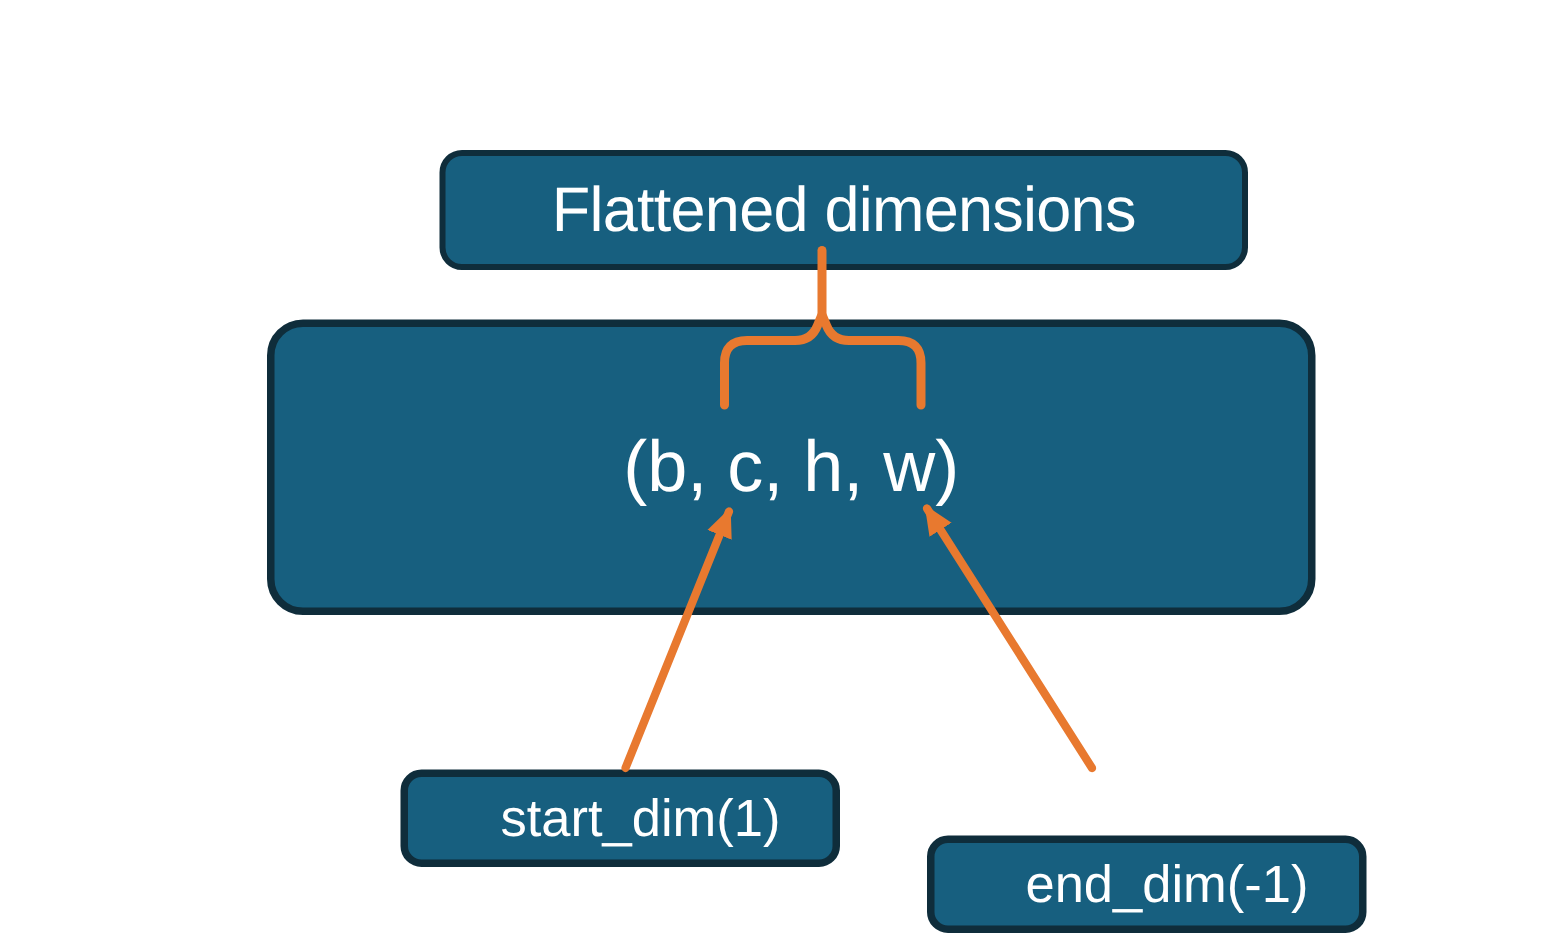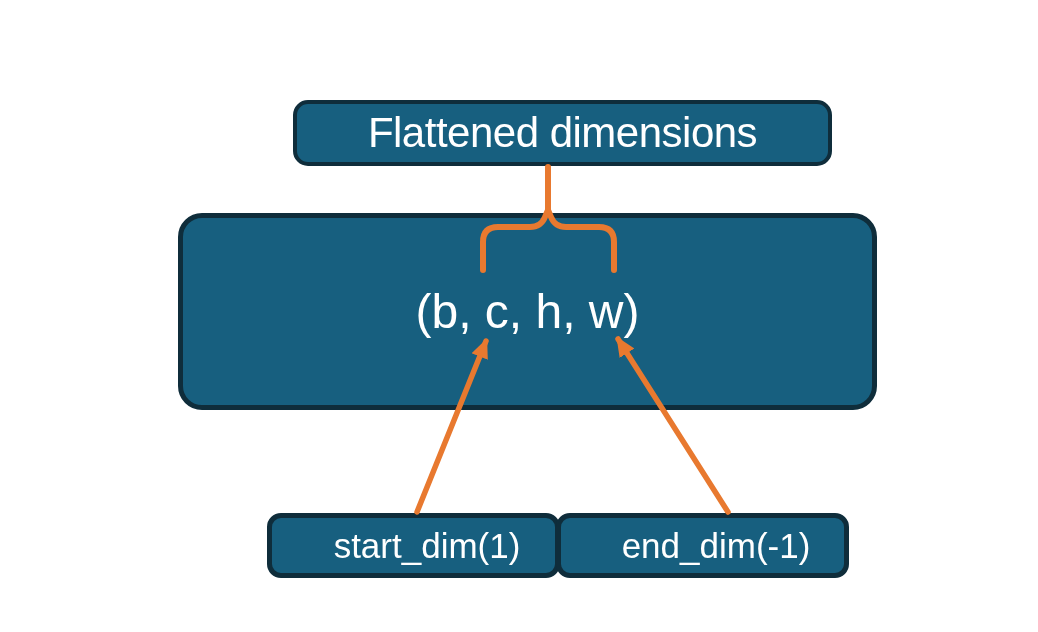--- a/index.html
+++ b/index.html
@@ -21,37 +21,37 @@
     position:absolute;
     box-sizing:border-box;
     background:var(--box-fill);
     border:5px solid var(--box-border);
     display:flex;
     align-items:center;
     justify-content:center;
     color:var(--text-color);
   }
   .top-box{
-    left:293px;top:100px;width:539px;height:66px;
+    left:293px;top:100px;width:539px;height:80px;
     border-radius:15px;border-width:4.5px;
     font-size:42px;letter-spacing:-0.5px;
   }
   .middle-box{
     left:178px;top:213px;width:699px;height:197px;
     border-radius:24px;
     font-size:48px;
   }
   .bottom-box{
     top:513px;width:293px;height:65px;
     border-radius:14px;
     font-size:35px;
     padding-left:27px;
   }
   .bottom-left{left:267px;}
-  .bottom-right{left:556px;}
+  .bottom-right{left:618px;margin-top:44px;}
   .overlay{
     position:absolute;left:0;top:0;width:1038px;height:632px;
     pointer-events:none;
   }
   .overlay .stroke{
     fill:none;
     stroke:var(--connector-orange);
     stroke-linecap:round;
     stroke-linejoin:round;
   }

